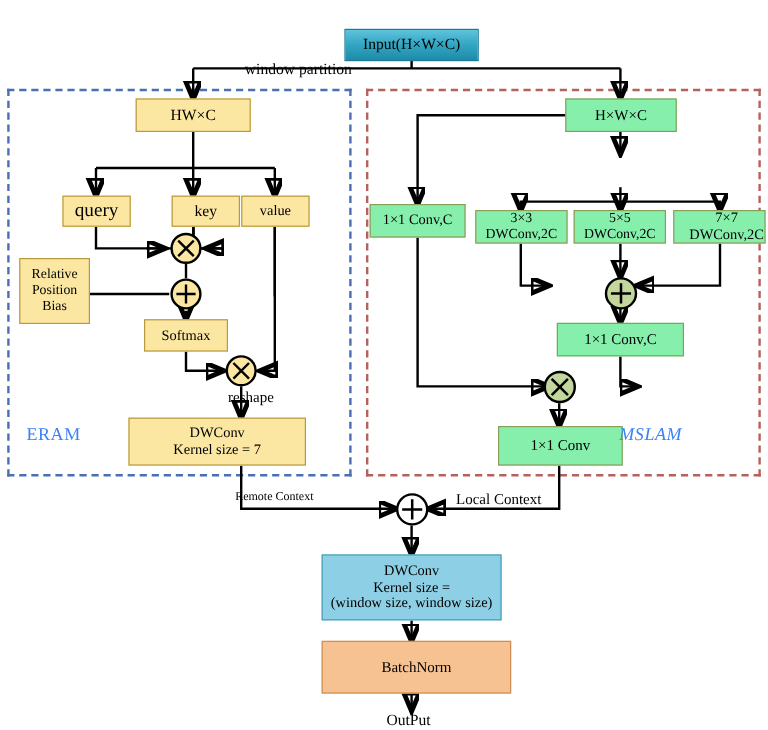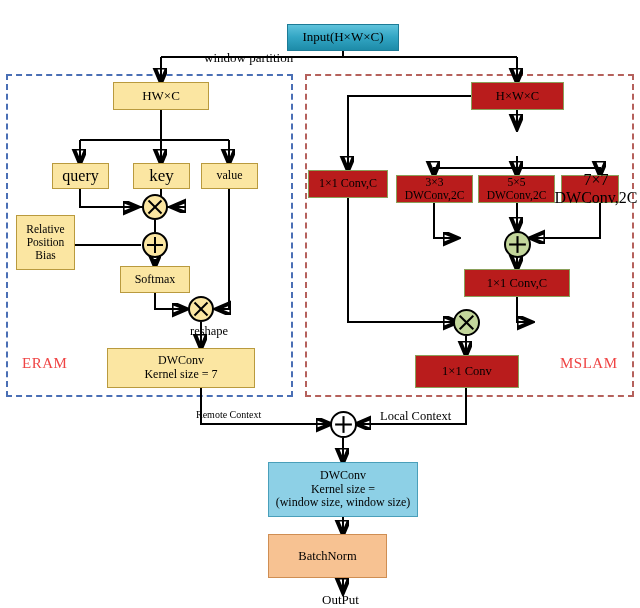--- a/index.html
+++ b/index.html
@@ -13,38 +13,38 @@
     display:flex;
     align-items:center;
     justify-content:center;
     text-align:center;
     line-height:1.15;
     color:#000;
     font-family:"Liberation Serif",serif;
     white-space:pre-line;
   }
   .yellow{background:#fbe6a2;border-color:#b99a3e;}
-  .green {background:#b91c1c;border-color:#8aa05a;text-align:center;}
+  .green {background:#86efac;border-color:#8aa05a;text-align:center;}
   .blue  {background:#8dd0e6;border-color:#4a9fba;}
   .orange{background:#f7c292;border-color:#cf8e53;}
   .input-node{
     background:linear-gradient(180deg,#5fc3dc 0%,#33a6c4 48%,#1d8ba8 100%);
     border:1px solid #1d7b96;
     margin-top:20px;
   }
 
   .lbl{
     position:absolute;
     color:#000;
     font-family:"Liberation Serif",serif;
     white-space:nowrap;
   }
   .lbl-bold{font-weight:normal;}
   .lbl-region{
-    color:#ef4444;
+    color:#3b82f6;
     font-family:"Liberation Serif",serif;
     font-size:15px;
     letter-spacing:0.5px;
   }
 
   .region{
     position:absolute;
     box-sizing:border-box;
     background:transparent;
   }
@@ -144,53 +144,53 @@
     <line x1="343" y1="517" x2="343" y2="534" marker-end="url(#ah)"></line>
 
     <line x1="343" y1="578" x2="343" y2="592" marker-end="url(#ah)"></line>
   </svg>
 
   <div class="node input-node" style="left:287px;top:4px;width:112px;height:27px;font-size:13px;">Input(H×W×C)</div>
 
   <div class="node yellow" style="left:113px;top:82px;width:96px;height:28px;font-size:13px;">HW×C</div>
 
   <div class="node yellow" style="left:52px;top:163px;width:57px;height:26px;font-size:16px;">query</div>
-  <div class="node yellow" style="left:133px;top:163px;width:57px;height:26px;font-size:17px;">key</div>
+  <div class="node yellow" style="left:143px;top:163px;width:57px;height:26px;font-size:13px;">key</div>
   <div class="node yellow" style="left:201px;top:163px;width:57px;height:26px;font-size:12px;">value</div>
 
   <div class="node yellow" style="left:16px;top:215px;width:59px;height:55px;font-size:11.5px;">Relative
 Position
 Bias</div>
 
   <div class="node yellow" style="left:120px;top:266px;width:70px;height:27px;font-size:12px;">Softmax</div>
 
   <div class="node yellow" style="left:107px;top:348px;width:148px;height:40px;font-size:12px;">DWConv
 Kernel size = 7</div>
 
   <div class="node green" style="left:471px;top:82px;width:93px;height:28px;font-size:12.5px;">H×W×C</div>
 
 
   <div class="node green" style="left:308px;top:170px;width:80px;height:28px;font-size:12px;">1×1 Conv,C</div>
 
   <div class="node green" style="left:396px;top:175px;width:77px;height:28px;font-size:11.5px;">3×3
 DWConv,2C</div>
   <div class="node green" style="left:478px;top:175px;width:77px;height:28px;font-size:11.5px;">5×5
 DWConv,2C</div>
-  <div class="node green" style="left:561px;top:175px;width:58px;height:28px;font-size:16px;padding-left:12px;">7×7
+  <div class="node green" style="left:561px;top:175px;width:77px;height:28px;font-size:12px;padding-left:12px;">7×7
 DWConv,2C</div>
 
   <div class="node green" style="left:464px;top:269px;width:106px;height:28px;font-size:12.5px;">1×1 Conv,C</div>
 
   <div class="node green" style="left:415px;top:355px;width:104px;height:33px;font-size:12.5px;">1×1 Conv</div>
 
   <div class="node blue" style="left:268px;top:462px;width:150px;height:55px;font-size:12px;">DWConv
 Kernel size =
 (window size, window size)</div>
 
-  <div class="node orange" style="left:268px;top:534px;width:119px;height:44px;font-size:12.5px;">BatchNorm</div>
+  <div class="node orange" style="left:268px;top:534px;width:158px;height:44px;font-size:12.5px;">BatchNorm</div>
 
   <div class="op op-yellow" style="left:142px;top:194px;width:26px;height:26px;">
     <svg width="22" height="22" viewBox="0 0 22 22">
       <line x1="4.5" y1="4.5" x2="17.5" y2="17.5" stroke="#000" stroke-width="2"></line>
       <line x1="17.5" y1="4.5" x2="4.5" y2="17.5" stroke="#000" stroke-width="2"></line>
     </svg>
   </div>
 
   <div class="op op-yellow" style="left:142px;top:232px;width:26px;height:26px;">
     <svg width="22" height="22" viewBox="0 0 22 22">
@@ -232,15 +232,15 @@
   <div class="lbl lbl-bold" style="left:190px;top:324px;font-size:12.5px;">reshape</div>
 
   <div class="lbl lbl-bold" style="left:196px;top:409px;font-size:10px;">Remote Context</div>
 
   <div class="lbl lbl-bold" style="left:380px;top:409px;font-size:12.5px;">Local Context</div>
 
   <div class="lbl lbl-bold" style="left:322px;top:592px;font-size:13px;">OutPut</div>
 
   <div class="lbl lbl-region" style="left:22px;top:355px;">ERAM</div>
 
-  <div class="lbl lbl-region" style="left:560px;top:355px;">MSLAM</div>
+  <div class="lbl lbl-region" style="left:516px;top:355px;font-style:italic;">MSLAM</div>
 
 </div>
 
 </body></html>

